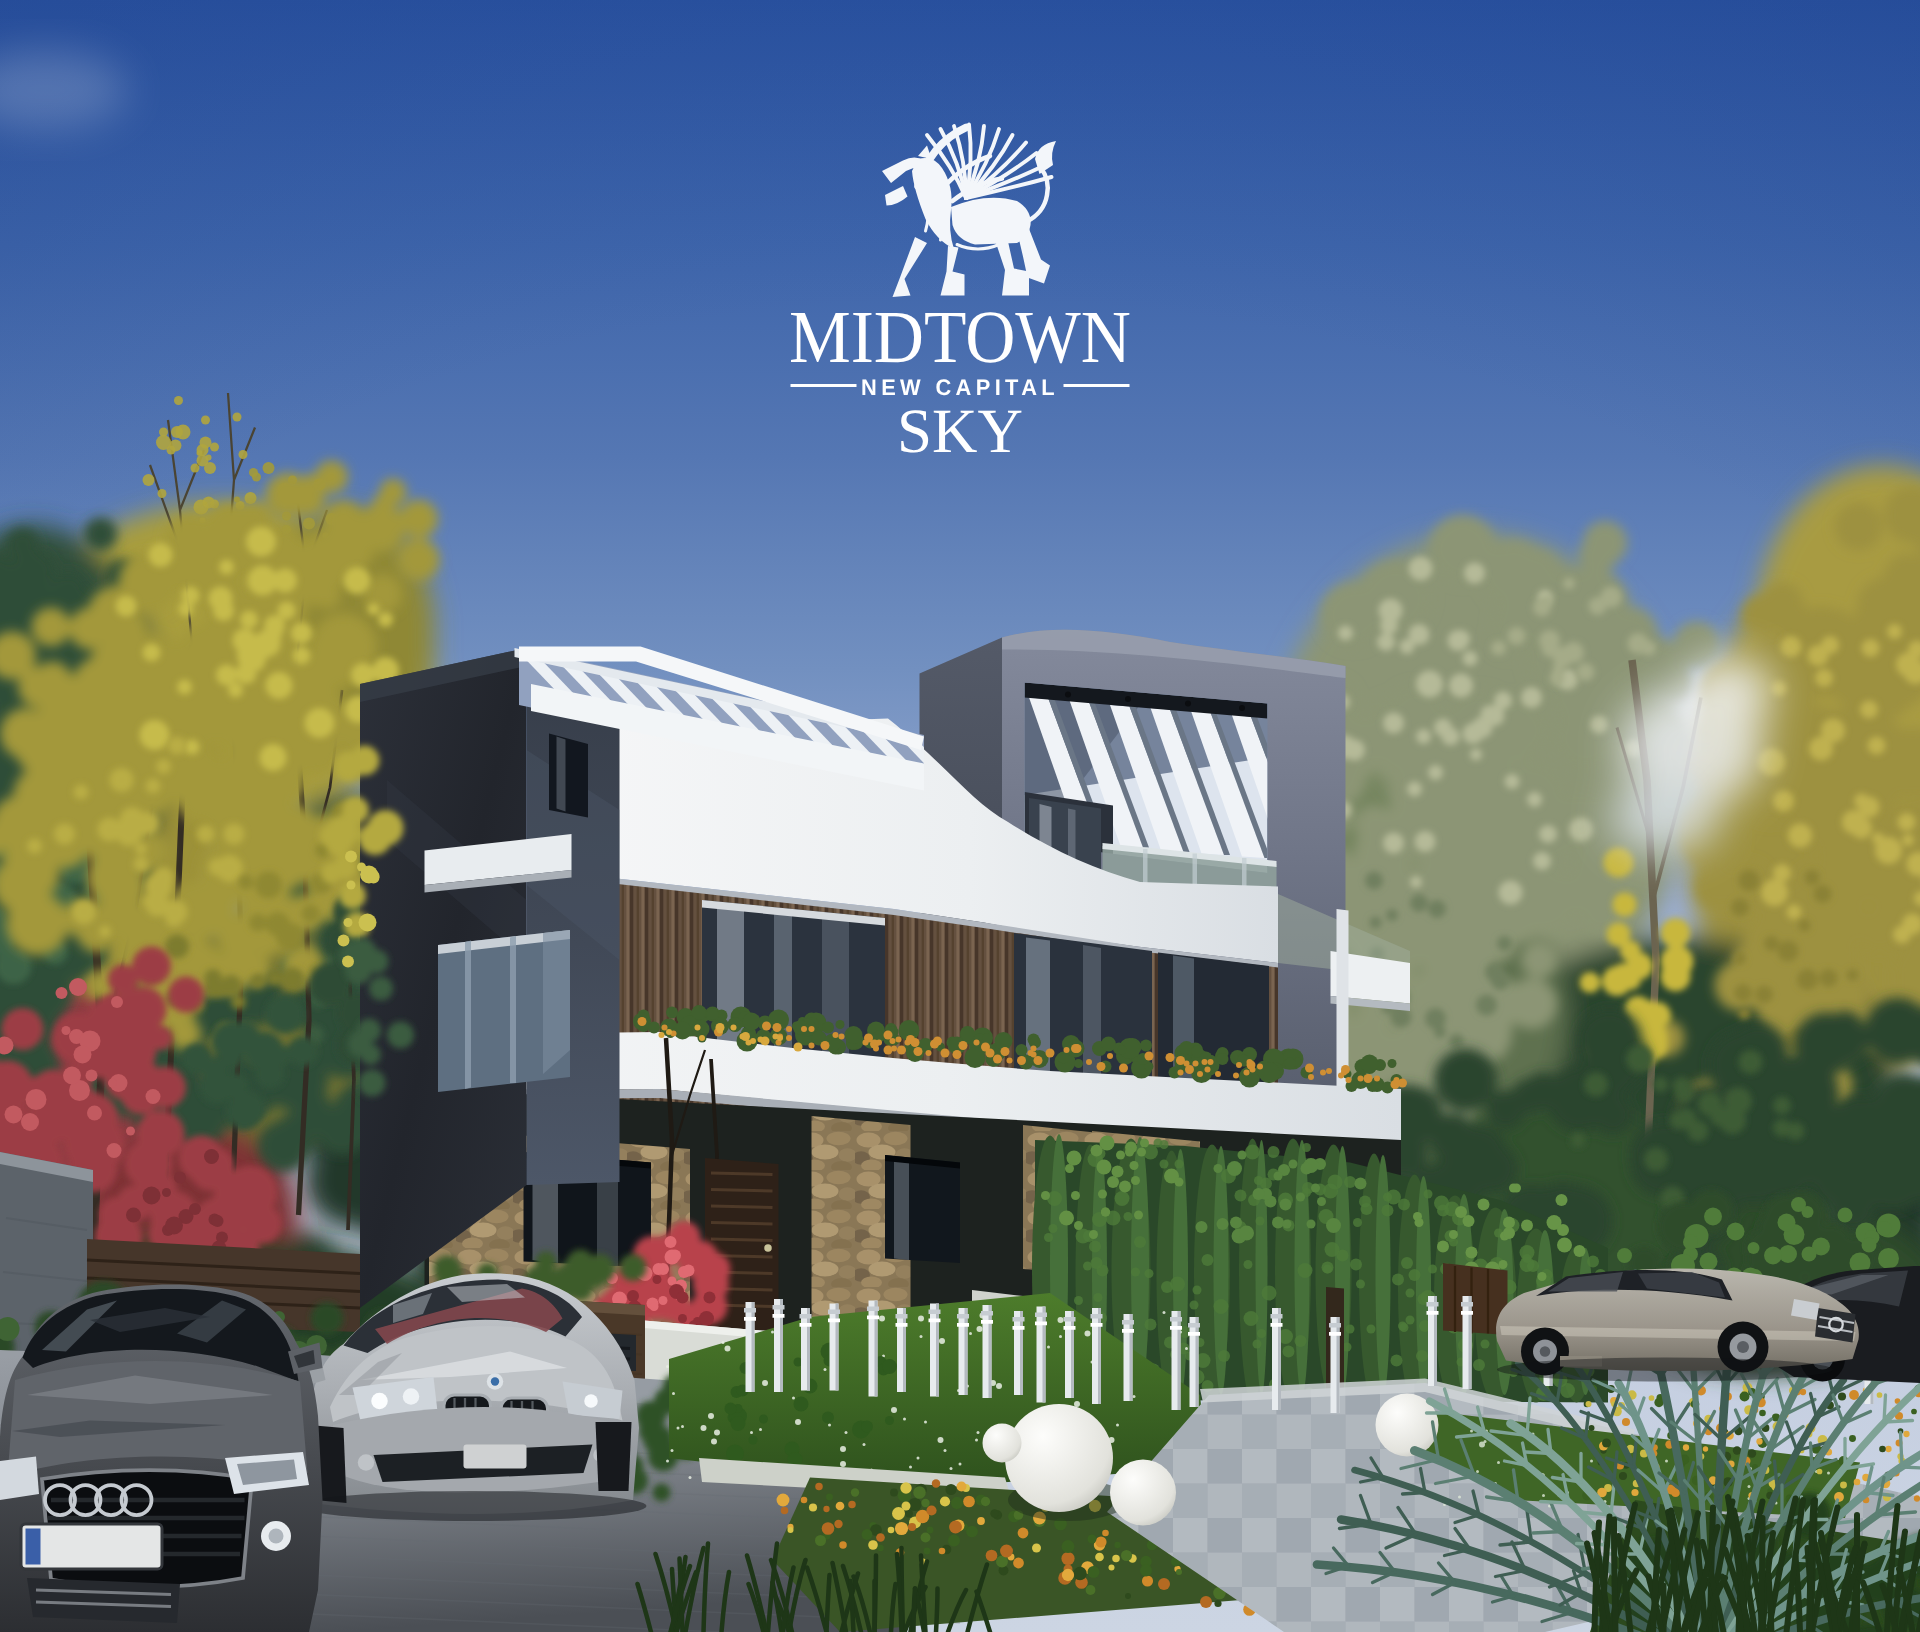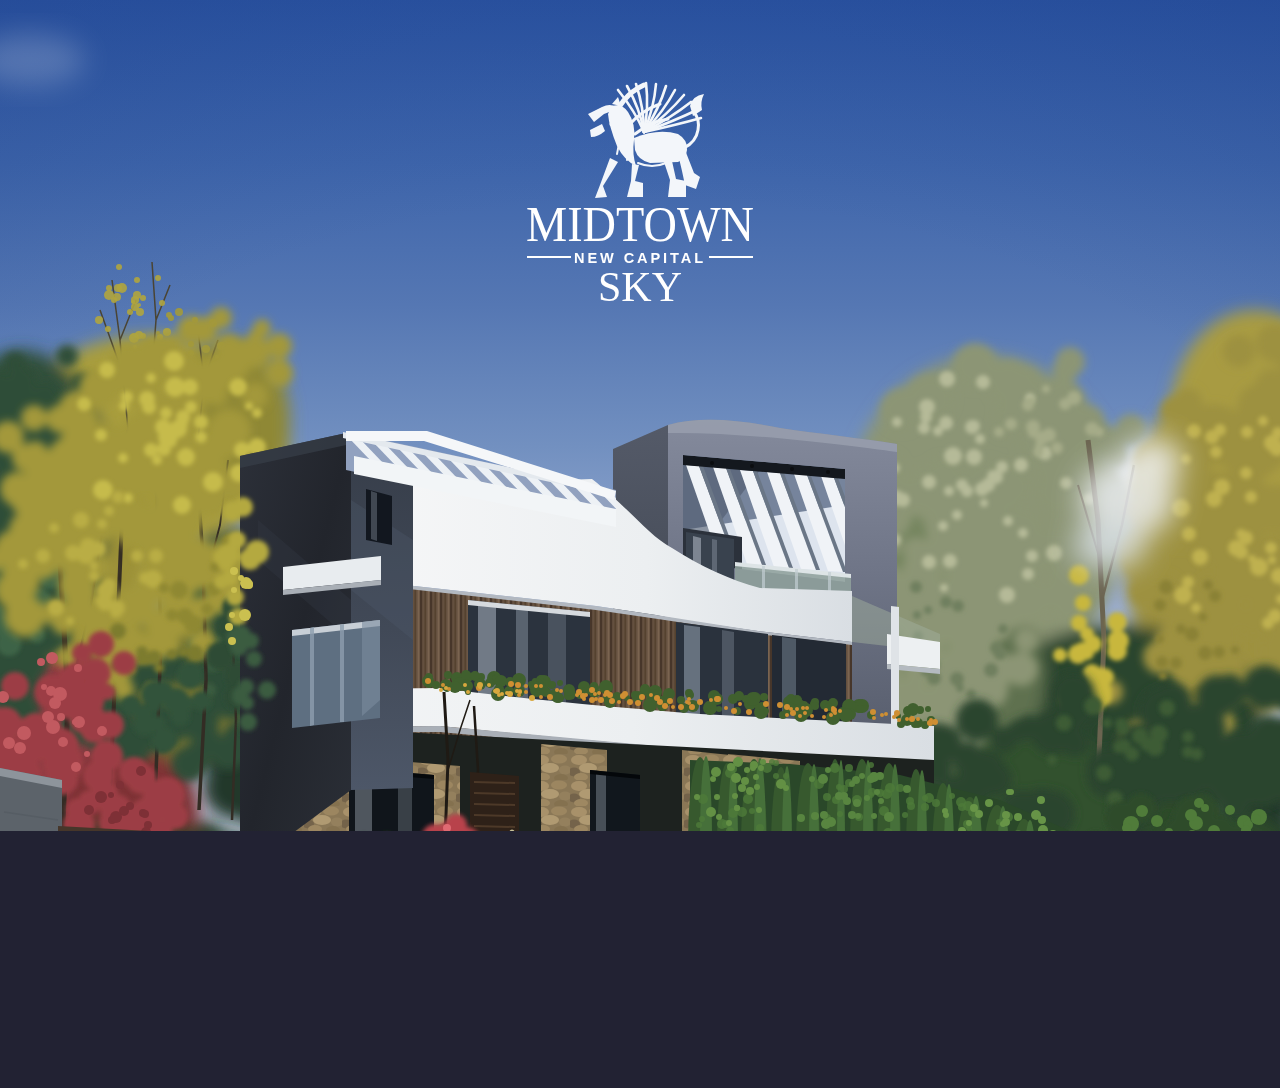--- a/index.html
+++ b/index.html
@@ -1,15 +1,15 @@
 <!DOCTYPE html>
 <html><head><meta charset="utf-8"><title>Midtown Sky</title>
 <style>
 html,body{margin:0;padding:0;background:#223;}
-#stage{position:relative;width:1280px;height:831px;overflow:hidden;font-family:"Liberation Sans",sans-serif;}
+#stage{position:relative;width:1280px;height:1088px;overflow:hidden;font-family:"Liberation Sans",sans-serif;}
 #stage svg{display:block;}
 </style></head><body>
 <div id="stage">
 <svg width="1280" height="1088" viewBox="0 0 1280 1088">
 
 <defs>
 <linearGradient id="sky" x1="0" y1="0" x2="0" y2="1">
  <stop offset="0" stop-color="#2b54a3"></stop>
           <stop offset="0.15" stop-color="#3e65ab"></stop>
  <stop offset="0.28" stop-color="#5577b3"></stop>

